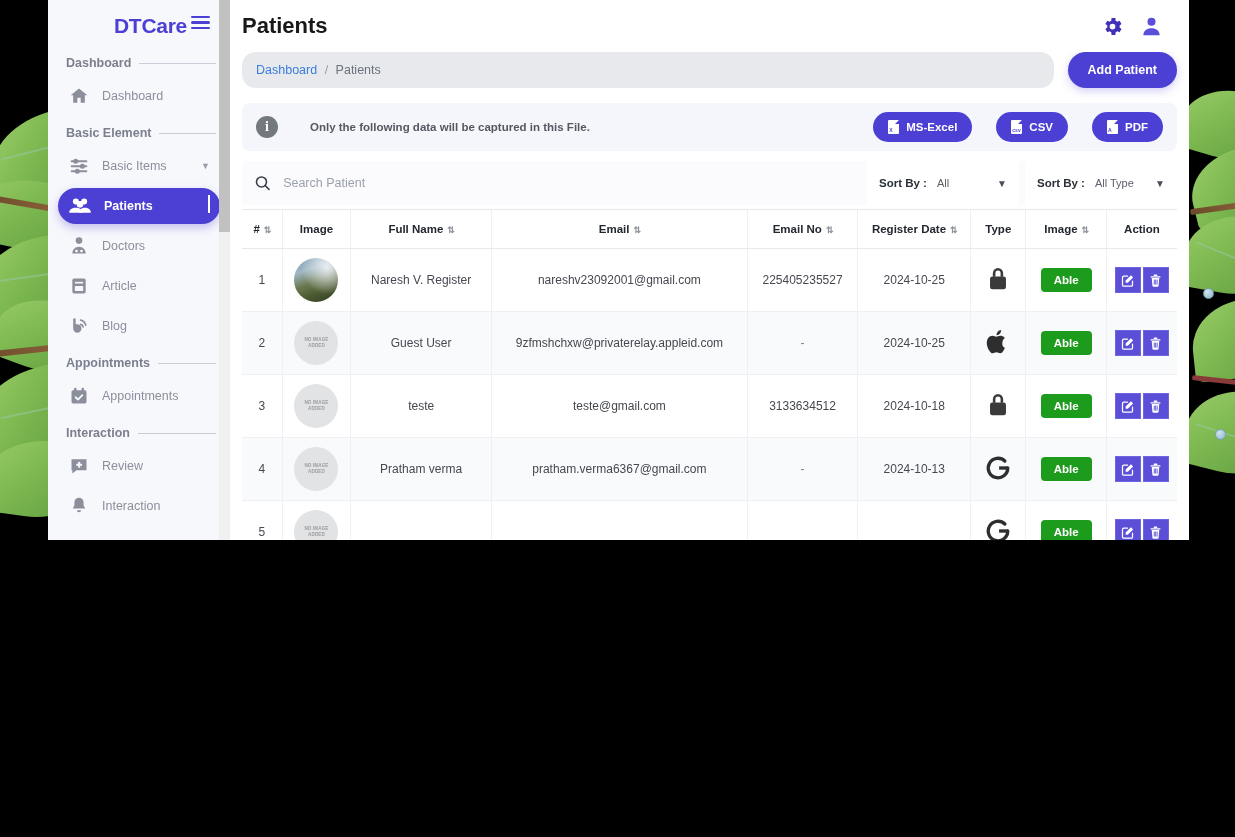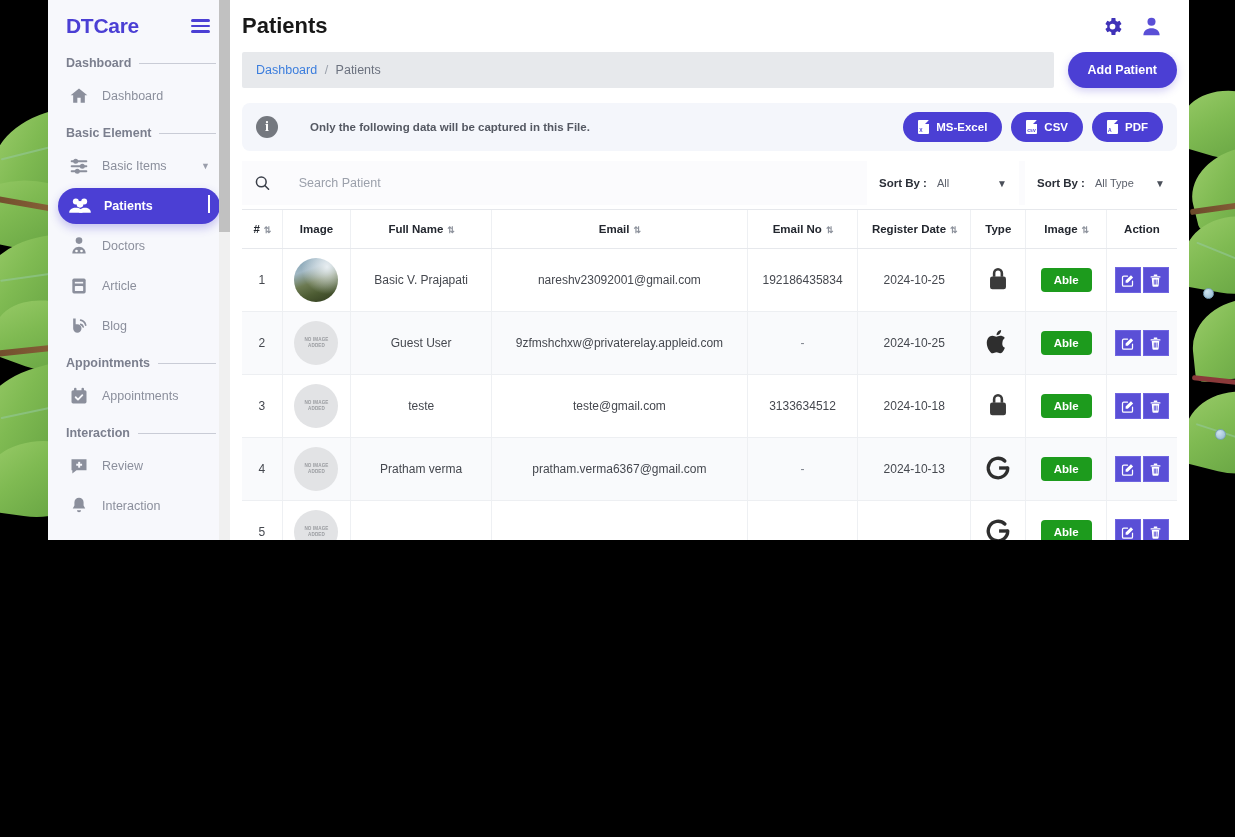--- a/index.html
+++ b/index.html
@@ -60,23 +60,24 @@
   #sidebar {
     width: 182px;
     flex: 0 0 182px;
     background: #f7f8fc;
     padding: 0 0 10px 0;
     position: relative;
     overflow: hidden;
   }
   .brand-row {
     display: flex;
-    align-items: center;
+    align-items: flex-start;
     justify-content: space-between;
     padding: 14px 18px 10px 18px;
+    margin-left: 48px;
   }
   .brand-text {
     font-size: 21px;
     font-weight: bold;
     color: #4b3fd4;
     letter-spacing: -.3px;
   }
   .hamburger {
     display: flex;
     flex-direction: column;
@@ -197,21 +198,21 @@
   
   .crumb-row {
     display: flex;
     align-items: center;
     gap: 14px;
     margin-bottom: 15px;
   }
   .crumb-bar {
     flex: 1;
     background: #e7e9ec;
-    border-radius: 2px;
+    border-radius: 14px;
     padding: 11px 14px;
     font-size: 12.5px;
   }
   .crumb-link { color: #3b7ddd; }
   .crumb-sep { color: #9aa0ab; margin: 0 4px; }
   .crumb-current { color: #6c727f; }
   #add-patient-btn {
     background: #4b3fd4;
     color: #fff;
     border: none;
@@ -239,21 +240,21 @@
     width: 22px; height: 22px;
     border-radius: 50%;
     background: #74787f;
     color: #fff;
     display: flex; align-items: center; justify-content: center;
     font-size: 14px; font-weight: bold;
     font-family: "Liberation Serif", serif;
     flex: 0 0 auto;
   }
   .info-text { font-size: 11.5px; color: #545862; font-weight: bold; flex: 1; margin-left: 20px; }
-  .export-btns { display: flex; gap: 9px; }
+  .export-btns { display: flex; gap: 24px; }
   .export-btn {
     background: #4b3fd4;
     color: #fff;
     border: none;
     border-radius: 18px;
     padding: 8px 15px;
     font-size: 11.5px;
     font-weight: bold;
     display: flex; align-items: center; gap: 7px;
     cursor: pointer;
@@ -287,21 +288,21 @@
   .search-row {
     background: #fbfbfd;
     display: flex;
     align-items: stretch;
     margin-bottom: 4px;
   }
   .search-left {
     flex: 1;
     display: flex;
     align-items: center;
-    gap: 28px;
+    gap: 12px;
     padding: 13px 8px 13px 12px;
   }
   #search-input {
     border: none;
     outline: none;
     background: transparent;
     font-size: 12.5px;
     color: #333;
     width: 100%;
     font-family: "Liberation Sans", sans-serif;
@@ -656,23 +657,23 @@
             <th><span>Image</span><span class="sort-ico">⇅</span></th>
             <th><span>Action</span></th>
           </tr>
         </thead>
         <tbody id="table-body">
             <tr>
               <td>1</td>
               <td>
                 <div class="avatar-photo"></div>
               </td>
-              <td>Basic V. Prajapati</td>
+              <td>Naresh V. Register</td>
               <td>nareshv23092001@gmail.com</td>
-              <td>192186435834</td>
+              <td>225405235527</td>
               <td>2024-10-25</td>
               <td><span class="type-ico"><svg width="26" height="28" viewBox="0 0 24 26" fill="#3a3a3a">
                     <path d="M7.2 11V7.6a4.8 4.8 0 0 1 9.6 0V11h-2.4V7.6a2.4 2.4 0 0 0-4.8 0V11z"></path>
                     <rect x="4.6" y="10.6" width="14.8" height="12" rx="2.2"></rect>
                   </svg></span></td>
               <td><span class="badge-able">Able</span></td>
               <td>
                 <div class="actions">
                   <span class="act-btn">
                     <svg width="15" height="15" viewBox="0 0 24 24" fill="none" stroke="#ffffff" stroke-width="2">

